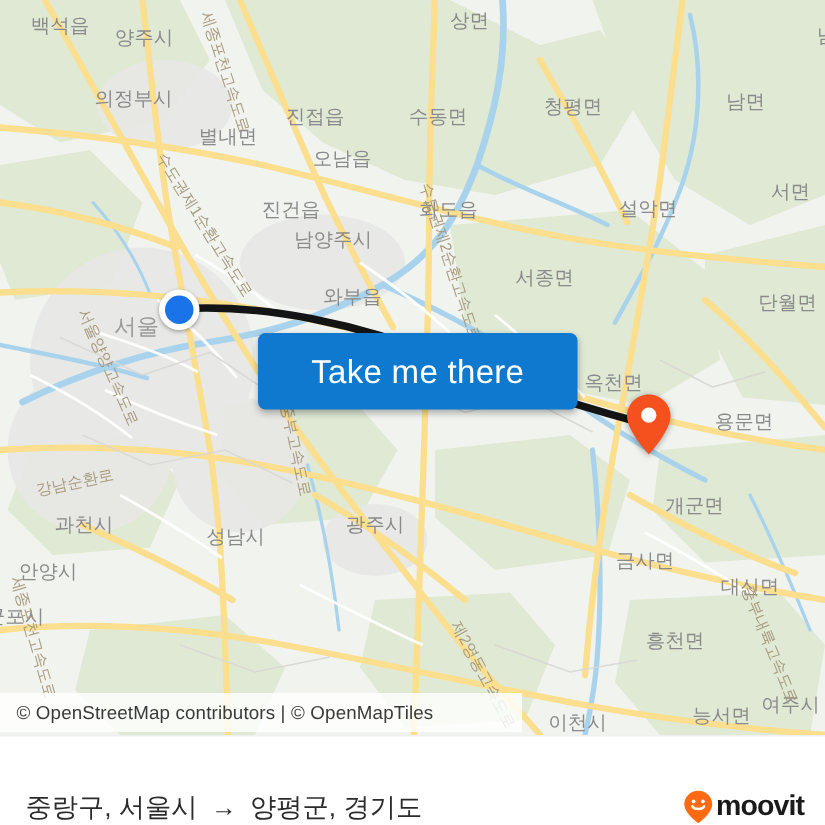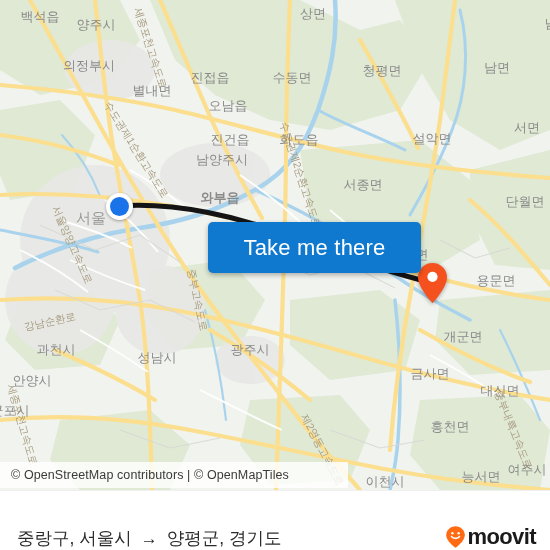--- a/index.html
+++ b/index.html
@@ -45,39 +45,39 @@
     filter:drop-shadow(0 1px 2px rgba(0,0,0,.35));
   }
 
   
   #take-me-there {
     position:absolute; left:172px; top:222px; width:213px; height:51px;
     background:#0f79d0; border:none; border-radius:5px;
     color:#ffffff; font-size:22px; font-family:"Liberation Sans",sans-serif;
     letter-spacing:.2px; cursor:pointer;
     box-shadow:0 2px 5px rgba(0,0,0,.30);
-    display:flex; align-items:center; justify-content:center;margin-left:36px;
+    display:flex; align-items:center; justify-content:center;
   }
 
   
   #bottom-bar {
     position:absolute; left:0; top:490px; width:550px; height:60px;
     background:#ffffff;
     display:flex; align-items:flex-end; justify-content:space-between;
     padding:0 14px 0 17px;
     border-top:1px solid #f0f0f0;
   }
   #trip-summary {
     display:flex; align-items:center; gap:9px;
     font-size:17.5px; color:#2b2b2b; white-space:nowrap;
   }
   #trip-arrow { font-size:17px; color:#2b2b2b; line-height:1; }
   #moovit-logo { display:flex; align-items:center; gap:1px; }
   #moovit-wordmark {
-    font-size:22px; font-weight:bold; color:#1a1a1a; letter-spacing:-.6px;
+    font-size:19px; font-weight:bold; color:#1a1a1a; letter-spacing:-.6px;
   }
 
   .maplabel { position:absolute; white-space:nowrap; transform:translate(-50%,-50%);
               color:#6d6d6d; font-size:12.5px; }
   .maplabel.city  { color:#8a8a8a; font-size:13px; }
   .maplabel.big   { color:#9a9a9a; font-size:15px; }
   .roadlabel { position:absolute; white-space:nowrap; transform-origin:50% 50%;
                color:#a89c80; font-size:10.5px; }
 </style>
 </head>
@@ -179,26 +179,26 @@
         <div class="maplabel city" style="left: 96px; top: 25px;">양주시</div>
         <div class="maplabel city" style="left: 313px; top: 14px;">상면</div>
         <div class="maplabel city" style="left: 520px; top: 24px; margin-left: 44px;">남산면</div>
         <div class="maplabel city" style="left: 89px; top: 66px;">의정부시</div>
         <div class="maplabel city" style="left: 210px; top: 78px;">진접읍</div>
         <div class="maplabel city" style="left: 292px; top: 78px;">수동면</div>
         <div class="maplabel city" style="left: 382px; top: 71px;">청평면</div>
         <div class="maplabel city" style="left: 497px; top: 68px;">남면</div>
         <div class="maplabel city" style="left: 152px; top: 91px;">별내면</div>
         <div class="maplabel city" style="left: 228px; top: 106px;">오남읍</div>
-        <div class="maplabel city" style="left: 194px; top: 140px; margin-left: 36px;">진건읍</div>
+        <div class="maplabel city" style="left: 194px; top: 140px;">진건읍</div>
         <div class="maplabel city" style="left: 299px; top: 140px;">화도읍</div>
         <div class="maplabel city" style="left: 432px; top: 139px;">설악면</div>
         <div class="maplabel city" style="left: 527px; top: 128px;">서면</div>
         <div class="maplabel city" style="left: 222px; top: 160px;">남양주시</div>
-        <div class="maplabel city" style="left: 220px; top: 198px; font-weight: bold;">와부읍</div>
+        <div class="maplabel city" style="left: 235px; top: 198px;">와부읍</div>
         <div class="maplabel city" style="left: 363px; top: 185px;">서종면</div>
         <div class="maplabel city" style="left: 525px; top: 202px;">단월면</div>
         <div class="maplabel big" style="left: 51px; top: 218px; margin-left: 40px;">서울</div>
         <div class="maplabel city" style="left: 409px; top: 255px;">옥천면</div>
         <div class="maplabel city" style="left: 496px; top: 281px;">용문면</div>
         <div class="maplabel city" style="left: 463px; top: 337px;">개군면</div>
         <div class="maplabel city" style="left: 56px; top: 350px;">과천시</div>
         <div class="maplabel city" style="left: 157px; top: 358px;">성남시</div>
         <div class="maplabel city" style="left: 250px; top: 350px;">광주시</div>
         <div class="maplabel city" style="left: 430px; top: 374px;">금사면</div>

